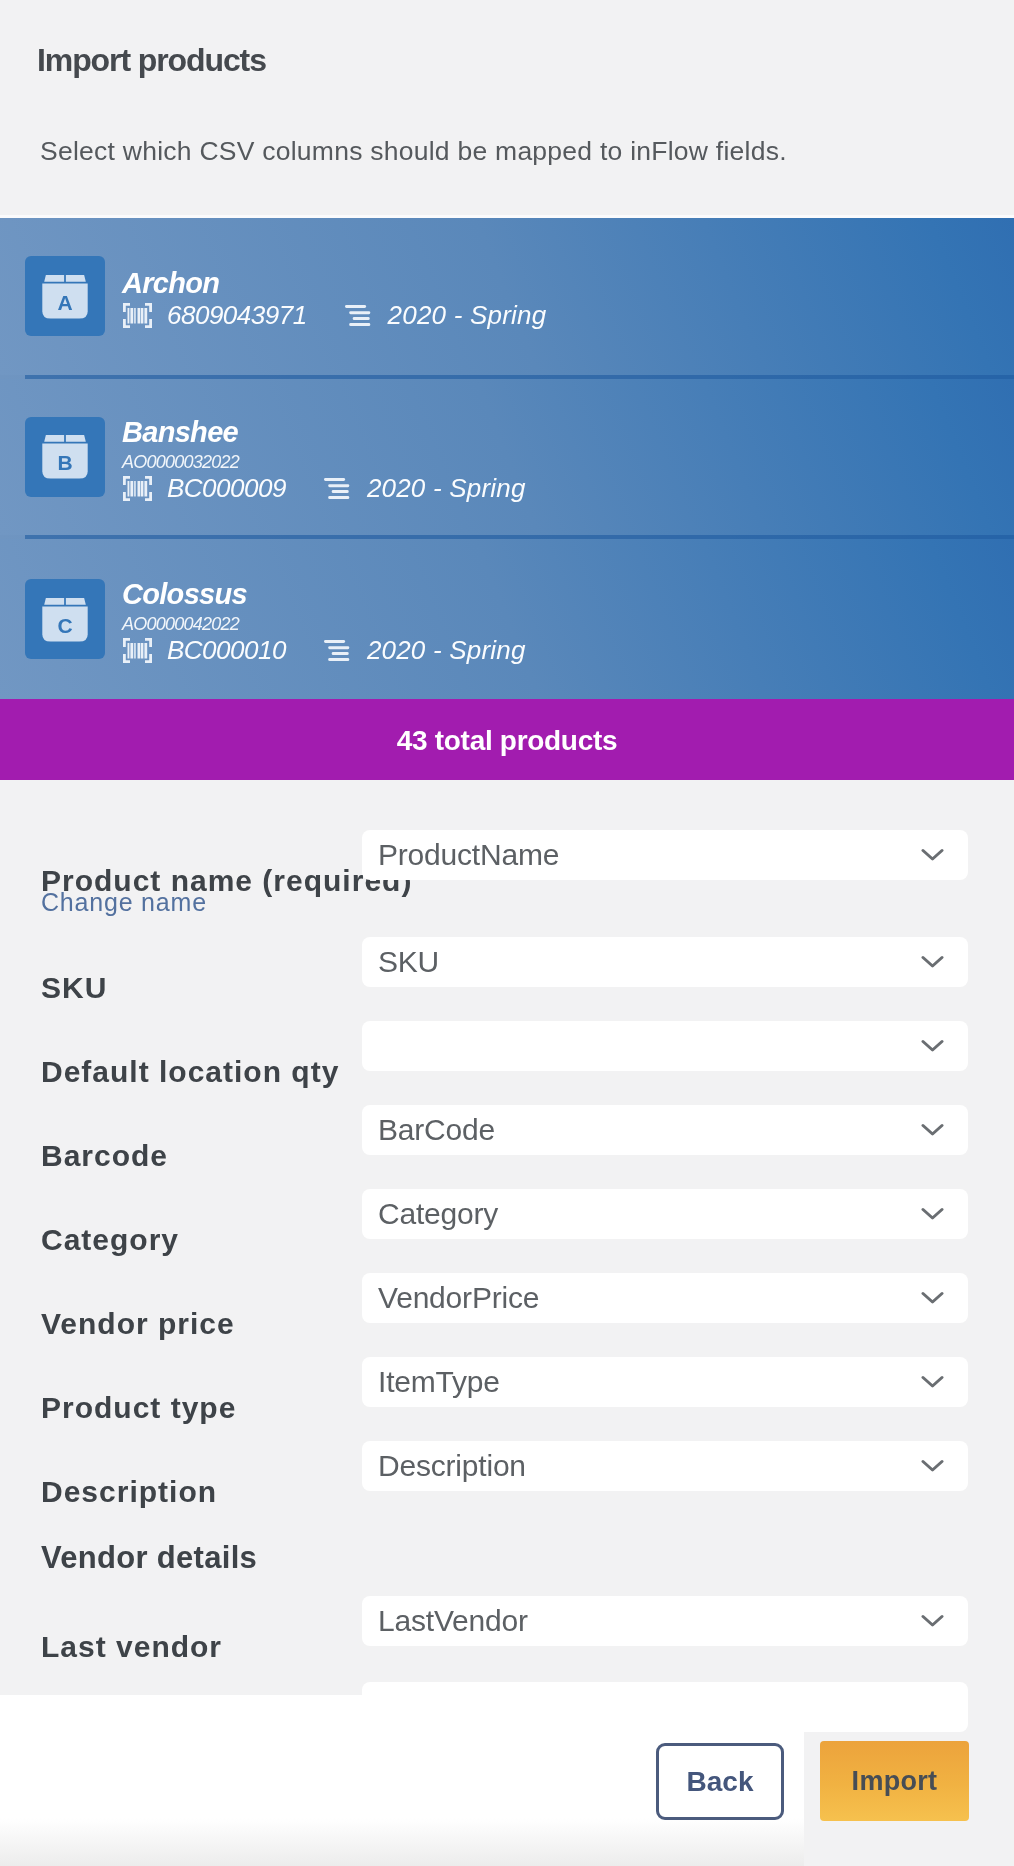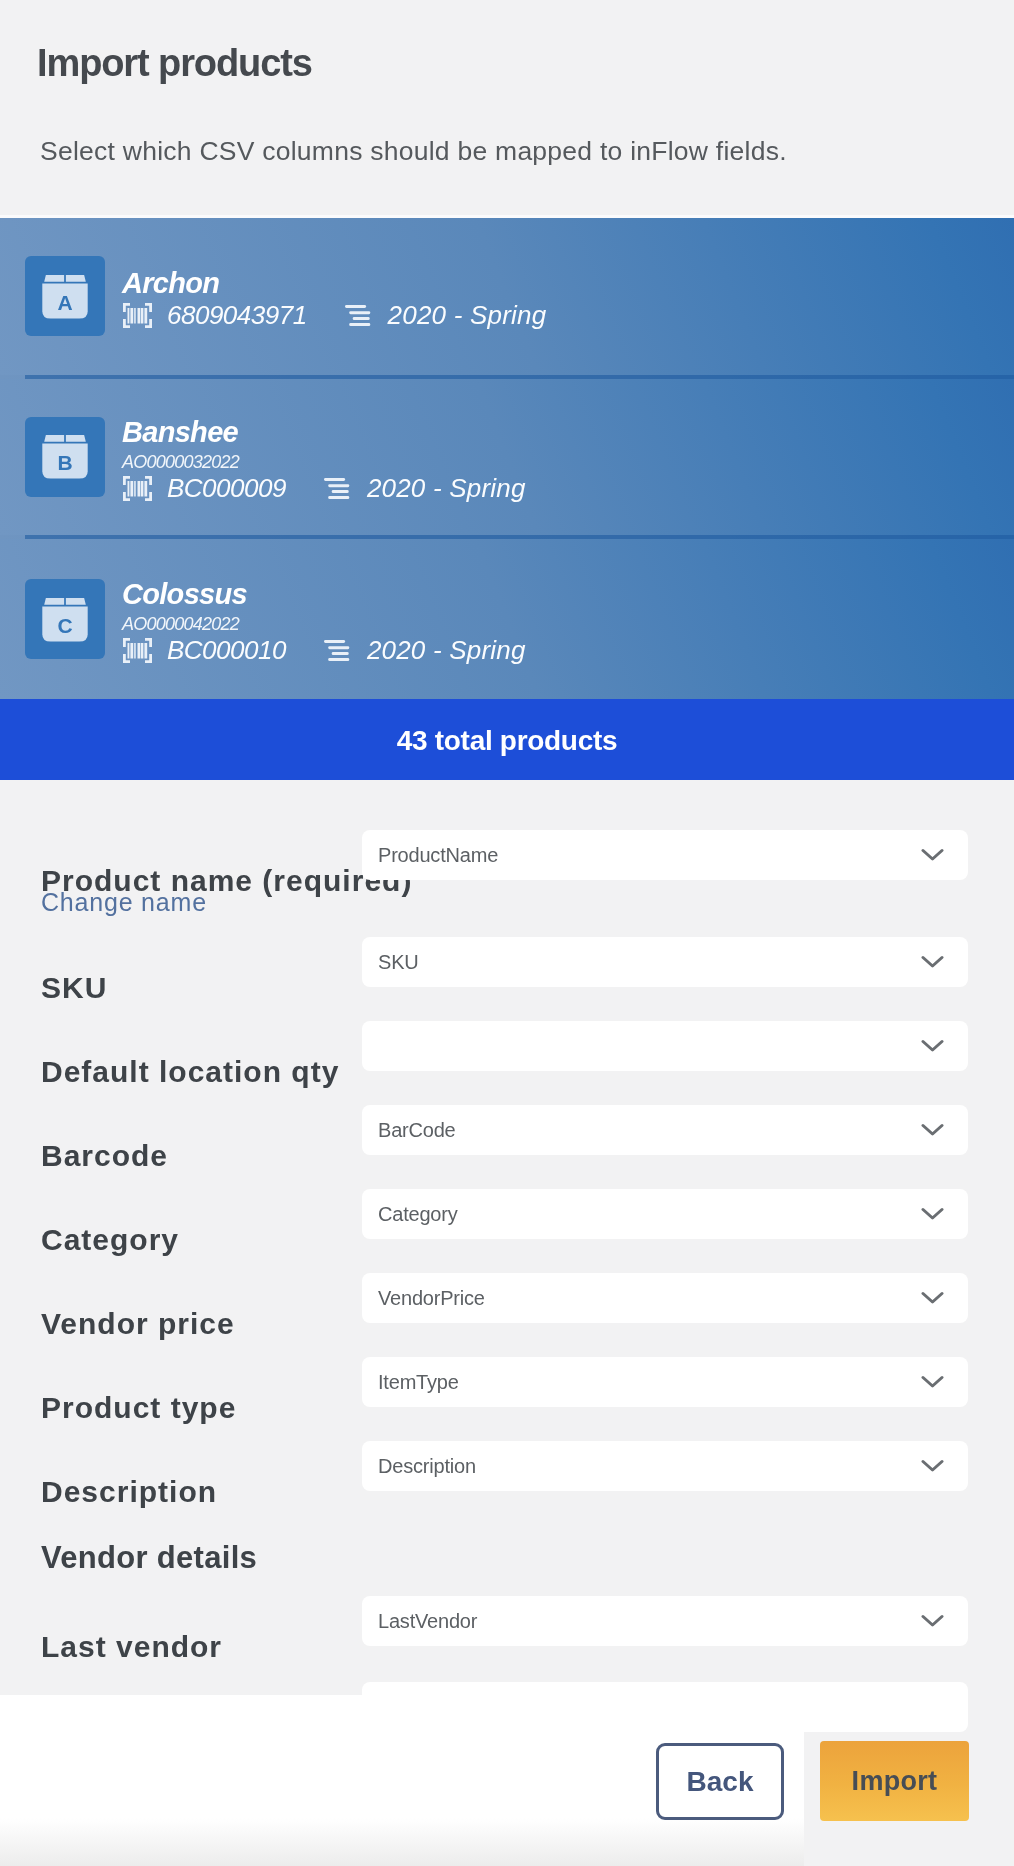--- a/index.html
+++ b/index.html
@@ -1,51 +1,51 @@
 <!DOCTYPE html>
 <html><head>
 <meta charset="utf-8">
 <style>
   * { margin:0; padding:0; box-sizing:border-box; }
   html,body { width:1014px; height:1866px; }
   body { font-family:"Liberation Sans", sans-serif; background:#f2f2f3; position:relative; overflow:hidden; }
   .page { position:absolute; inset:0; width:1014px; height:1866px; }
 
-  .hdr-title { position:absolute; left:37px; top:42px; font-size:38px; font-weight:bold; color:#45494e; letter-spacing:-1.1px; }
+  .hdr-title { position:absolute; left:37px; top:42px; font-size:32px; font-weight:bold; color:#45494e; letter-spacing:-1.1px; }
   .hdr-sub   { position:absolute; left:40px; top:136px; font-size:26.5px; color:#55595d; letter-spacing:0.25px; }
 
   .panel { position:absolute; left:0; top:215px; width:1014px; height:566px; }
   .panel-top-line { position:absolute; left:0; top:0; width:100%; height:3px; background:#fbfbfc; }
   .rows { position:absolute; left:0; top:3px; width:100%; height:481px;
           background:linear-gradient(90deg,#6f95c1 0%, #5886b9 55%, #3876b6 100%); }
   .prow { background:linear-gradient(68deg,#7197c3 0%, #5a88ba 50%, #3474b4 92%, #306fb2 100%); }
   .prow { position:relative; height:156.5px; display:flex; align-items:center; padding-left:25px; }
   .prow.r3 { height:160px; }
   .pdiv { height:4px; background:rgba(24,86,156,0.55); margin-left:25px; }
   .tile { width:80px; height:80px; border-radius:6px; background:#3476b8; flex:0 0 auto;
           display:flex; align-items:center; justify-content:center; }
   .pinfo { margin-left:17px; padding-top:2px;font-style:italic; }
   .pname { font-size:29px; font-weight:bold; color:#ffffff; line-height:31px; letter-spacing:-0.7px; margin-top:4.5px; }
   .pcode { font-size:18px; color:#f0f5fa; line-height:19px; margin-top:5.5px; letter-spacing:-0.75px; }
   .pline { display:flex; align-items:center; margin-top:1.5px; height:30px; color:#fafcfe; font-size:26px; }
   .pline > svg:first-child { margin-left:1px; }
   .pline .num { margin-left:15px; letter-spacing:-0.5px; }
   .pline .season { margin-left:17px; letter-spacing:0.2px; }
   .pline .listico { margin-left:38px; }
-  .totalbar { position:absolute; left:0; top:484px; width:100%; height:81px; background:#1d4ed8;
+  .totalbar { position:absolute; left:0; top:484px; width:100%; height:81px; background:#a21caf;
               display:flex; align-items:center; justify-content:center; padding-top:3px;
               font-size:28px; font-weight:bold; color:#ffffff; letter-spacing:-0.3px; }
 
   .form { position:absolute; left:0; top:780px; width:1014px; }
   .frow { position:absolute; left:0; width:1014px; height:50px; }
   .flabel { position:absolute; left:41px; top:50%; transform:translateY(-50%);
             font-size:30px; font-weight:bold; color:#3e4348; letter-spacing:1.0px;margin-top:26px; }
   .fsel { position:absolute; left:362px; top:0; width:606px; height:50px; background:#ffffff;
           border-radius:8px; display:flex; align-items:center; padding-left:16px;
-          font-size:20px; color:#5c6064; letter-spacing:-0.2px; }
+          font-size:30px; color:#5c6064; letter-spacing:-0.2px; }
   .fsel svg { position:absolute; right:24px; top:50%; transform:translateY(-50%); }
   .changename { position:absolute; left:41px; top:108px; font-size:25px; color:#53719f; letter-spacing:0.8px; }
   .vheading { position:absolute; left:41px; font-size:31px; font-weight:bold; color:#3e4348; letter-spacing:0.3px; }
 
   .footer { position:absolute; left:0; top:1695px; width:804px; height:171px;
             background:linear-gradient(180deg,#ffffff 0%, #ffffff 72%, #ececec 100%); }
   .btn-back { position:absolute; left:656px; top:48px; width:128px; height:77px; background:#ffffff;
               border:3px solid #4b5b7d; border-radius:9px; display:flex; align-items:center; justify-content:center;
               font-size:28px; font-weight:bold; color:#44567c; }
   .btn-import { position:absolute; left:820px; top:46px; width:149px; height:80px;

